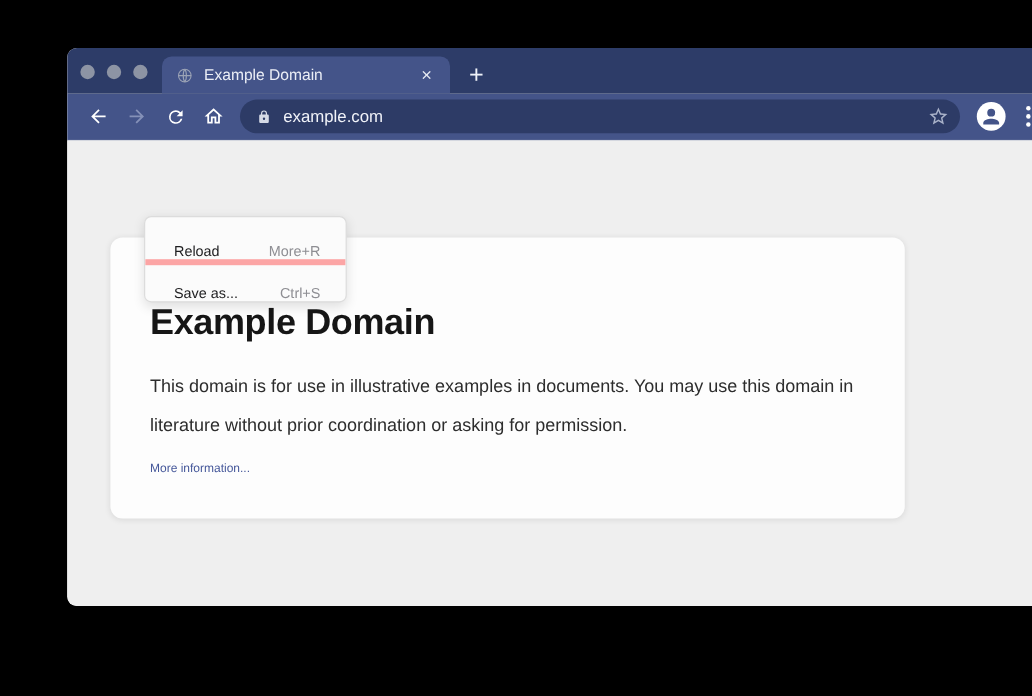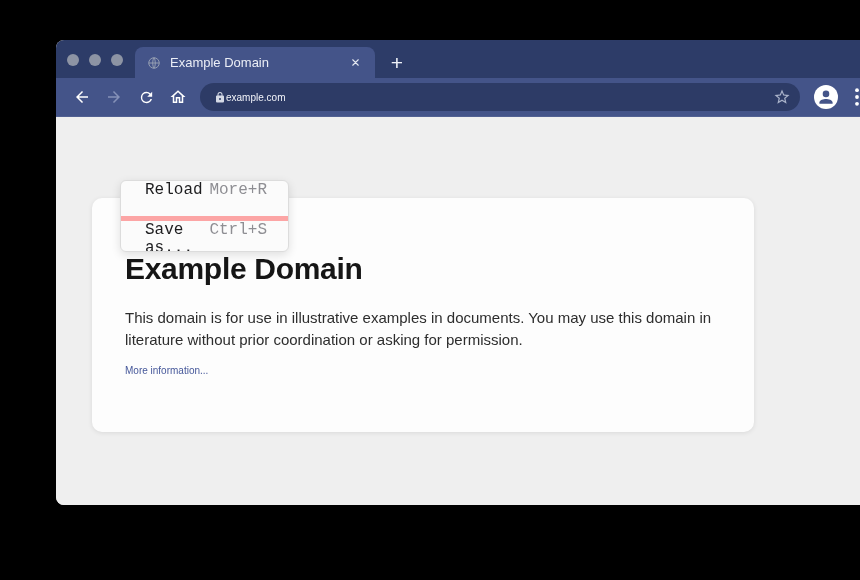--- a/index.html
+++ b/index.html
@@ -41,21 +41,21 @@
     display: flex; align-items: center;
     padding: 0 14px 0 10px;
     border-bottom: 1px solid rgba(255,255,255,0.08);
   }
   .tool-btn { width: 32px; height: 32px; display: flex; align-items: center; justify-content: center; flex: none; }
   .addressbar {
     margin-left: 6px; flex: 1; height: 28px;
     background: #2d3b66; border-radius: 14px;
     display: flex; align-items: center; padding: 0 9px 0 14px;
   }
-  .url-text { color: #f1f3f9; font-size: 10px; flex: 1; }
+  .url-text { color: #f1f3f9; font-size: 14px; margin-left: 10px; flex: 1; }
   .avatar {
     margin-left: 14px; width: 24px; height: 24px; border-radius: 50%;
     background: #ffffff; display: flex; align-items: center; justify-content: center; flex: none;
   }
   .dots-btn { margin-left: 10px; width: 18px; height: 24px; display: flex; align-items: center; justify-content: center; flex: none; }
   
   .content { position: relative; height: 388px; background: #efefef; }
   .scroll-track { position: absolute; right: 0; top: 0; width: 18px; height: 100%; background: #fcfcfc; }
   .scroll-thumb { position: absolute; right: 4px; top: 5px; width: 9px; height: 368px; background: #c3c3c3; border-radius: 5px; }
   .card {
@@ -63,36 +63,36 @@
     background: #fdfdfd; border-radius: 10px;
     box-shadow: 0 1px 5px rgba(0,0,0,0.09);
     padding: 54px 40px 0 33px;
   }
   .card h1 {
     margin: 0; font-size: 30px; font-weight: bold;
     color: #161616; letter-spacing: -0.3px;
   }
   .card p {
     margin: 21px 0 0; max-width: 588px;
-    font-size: 15px; line-height: 22px; color: #2d2d2d;
+    font-size: 15px; line-height: 32px; color: #2d2d2d;
   }
   .card a {
     display: inline-block; margin-top: 14px;
     font-size: 10px; color: #46589a; text-decoration: none; cursor: pointer;
   }
   
   .menu {
     position: absolute; left: 64px; top: 63px; width: 169px;
     background: #fbfbfb; border: 1px solid #dcdcdc; border-radius: 6px;
     box-shadow: 0 3px 10px rgba(0,0,0,0.12);
     overflow: hidden; z-index: 5;
   }
   .menu-item {
-    height: 35px; display: flex; align-items: flex-start; justify-content: space-between;
-    padding: 0 21px 0 24px; font-size: 16px; cursor: default; font-family: Liberation Mono, monospace;
+    height: 35px; display: flex; align-items: flex-end; justify-content: space-between;
+    padding: 0 21px 0 24px; font-size: 12px; cursor: default;
   }
   .menu-item + .menu-item { border-top: 5px solid #fca5a5; }
   .menu-label { color: #1d1d1f; }
   .menu-shortcut { color: #8e8e93; }
 </style>
 </head>
 <body>
 
 <div class="window">
 

